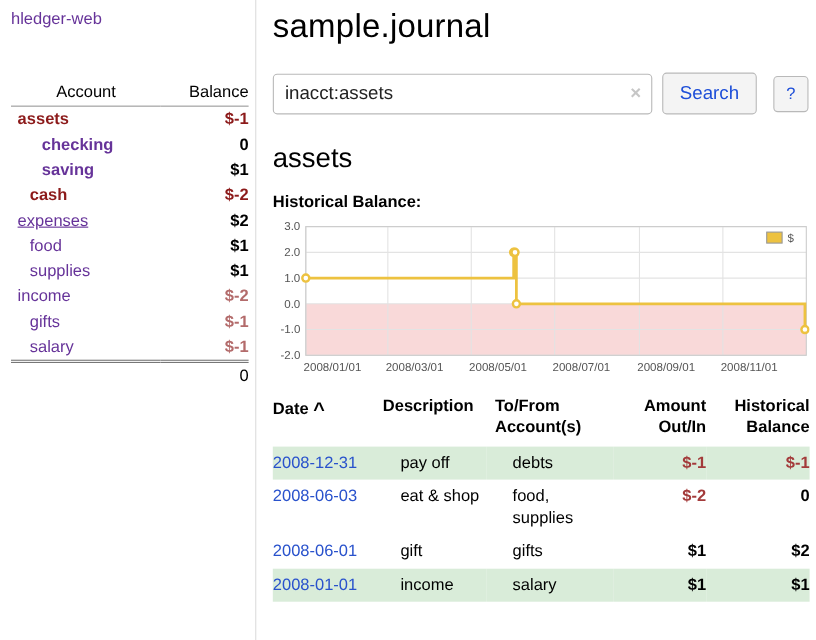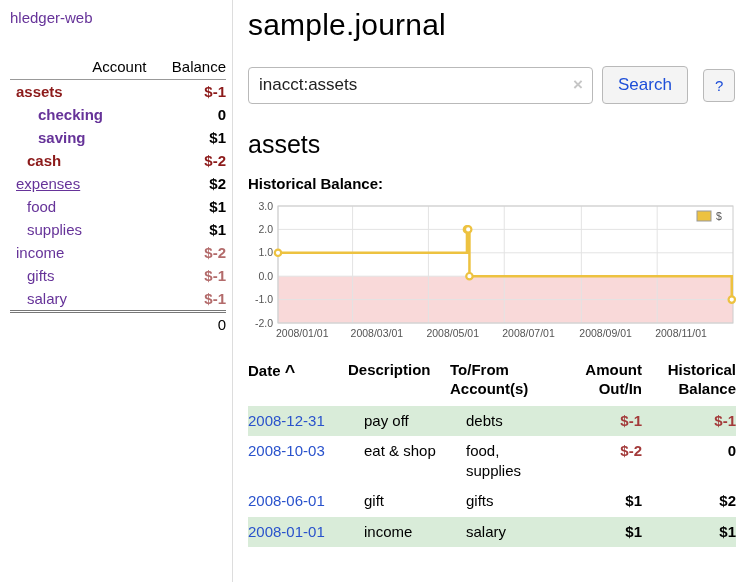--- a/index.html
+++ b/index.html
@@ -7,24 +7,24 @@
   body{
     width:742px;height:582px;overflow:hidden;
     font-family:"Liberation Sans",sans-serif;
     font-size:15px;color:#000;background:#fff;
   }
   a{text-decoration:none}
   .layout{display:flex;height:100%}
 
   
   .sidebar{width:233px;flex:none;border-right:1px solid #ddd;padding:9px 6px 0 10px}
-  .app-title{display:block;color:#663399;margin-bottom:29px}
+  .app-title{display:block;color:#663399;margin-bottom:46px}
   .journal-link{display:block;color:#663399;margin-bottom:16px}
   table.accounts{width:100%;border-collapse:collapse}
-  table.accounts th{font-weight:normal;text-align:right;padding:3px 0 4px;border-bottom:1px solid #999}
+  table.accounts th{font-weight:normal;text-align:center;padding:3px 0 4px;border-bottom:1px solid #999}
   table.accounts th.right,table.accounts td.right{text-align:right}
   table.accounts td{padding:3px 0}
   td.bal{font-weight:bold}
   a.acct{color:#663399;display:inline-block}
   a.acct.bold{font-weight:bold}
   .neg-strong{color:#8c1a1a !important}
   .neg-soft{color:#b36b6b !important}
   table.accounts tfoot td{border-top:3px double #777;padding-top:3px;font-weight:normal}
 
   
@@ -192,21 +192,21 @@
       </thead>
       <tbody id="register-body">
           <tr class="stripe">
             <td><a href="#" class="date-link">2008-12-31</a></td>
             <td>pay off</td>
             <td>debts</td>
             <td class="right num neg">$-1</td>
             <td class="right num neg">$-1</td>
           </tr>
           <tr>
-            <td><a href="#" class="date-link">2008-10-03</a></td>
+            <td><a href="#" class="date-link">2008-06-03</a></td>
             <td>eat &amp; shop</td>
             <td>food, supplies</td>
             <td class="right num neg">$-2</td>
             <td class="right num">0</td>
           </tr>
           <tr>
             <td><a href="#" class="date-link">2008-06-01</a></td>
             <td>gift</td>
             <td>gifts</td>
             <td class="right num">$1</td>

